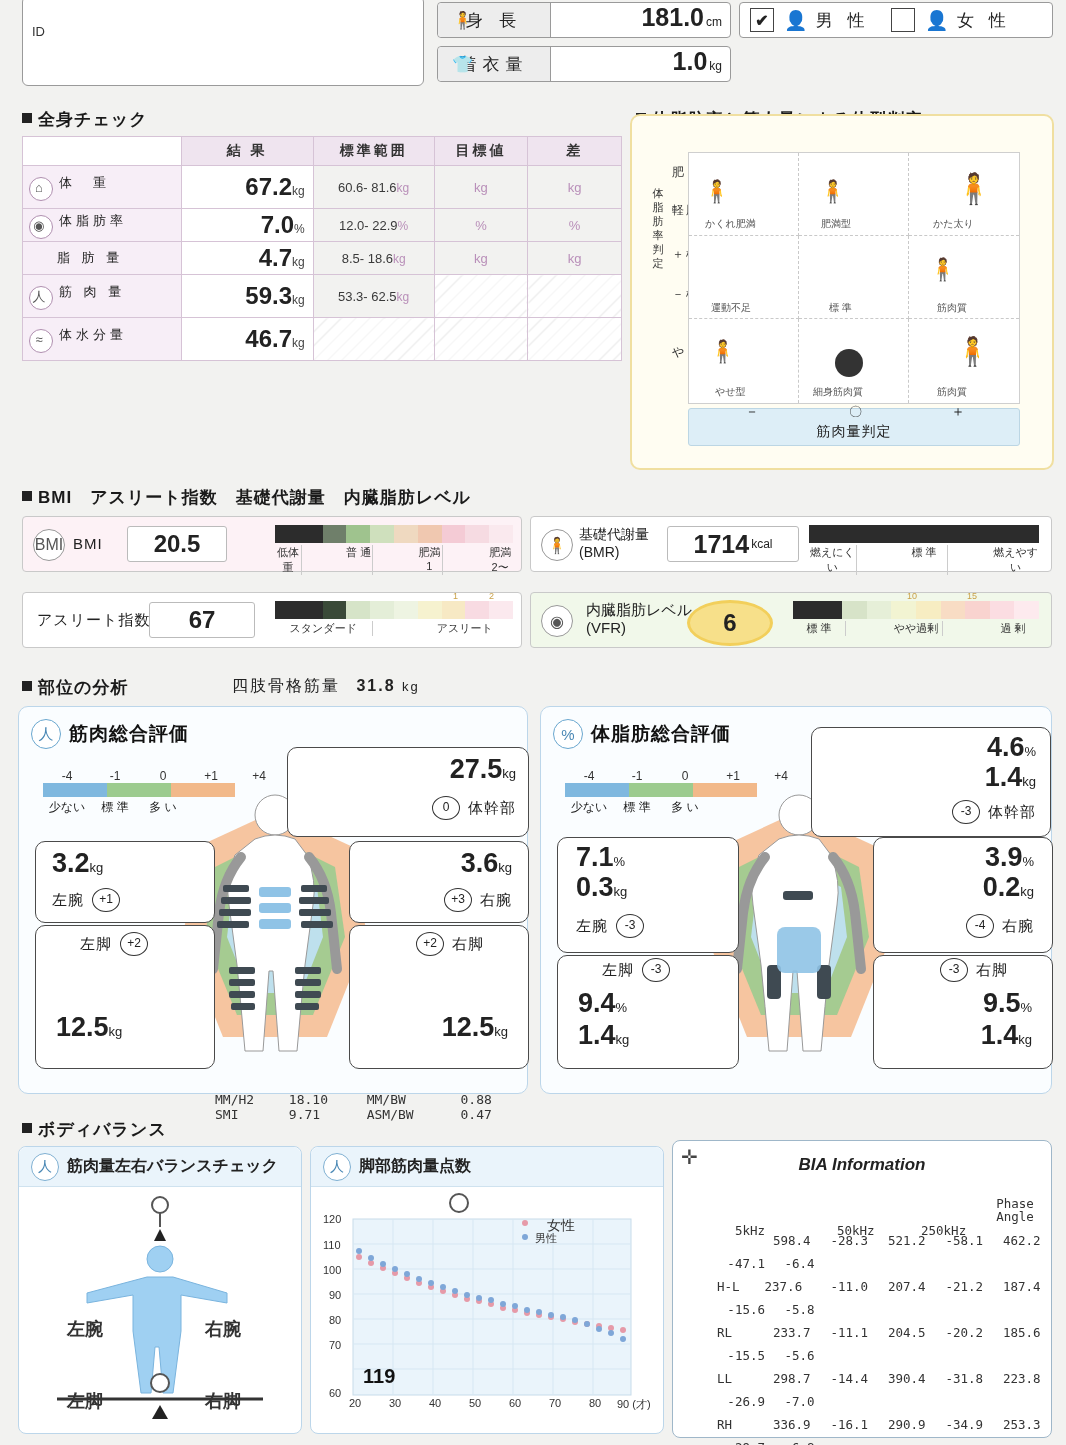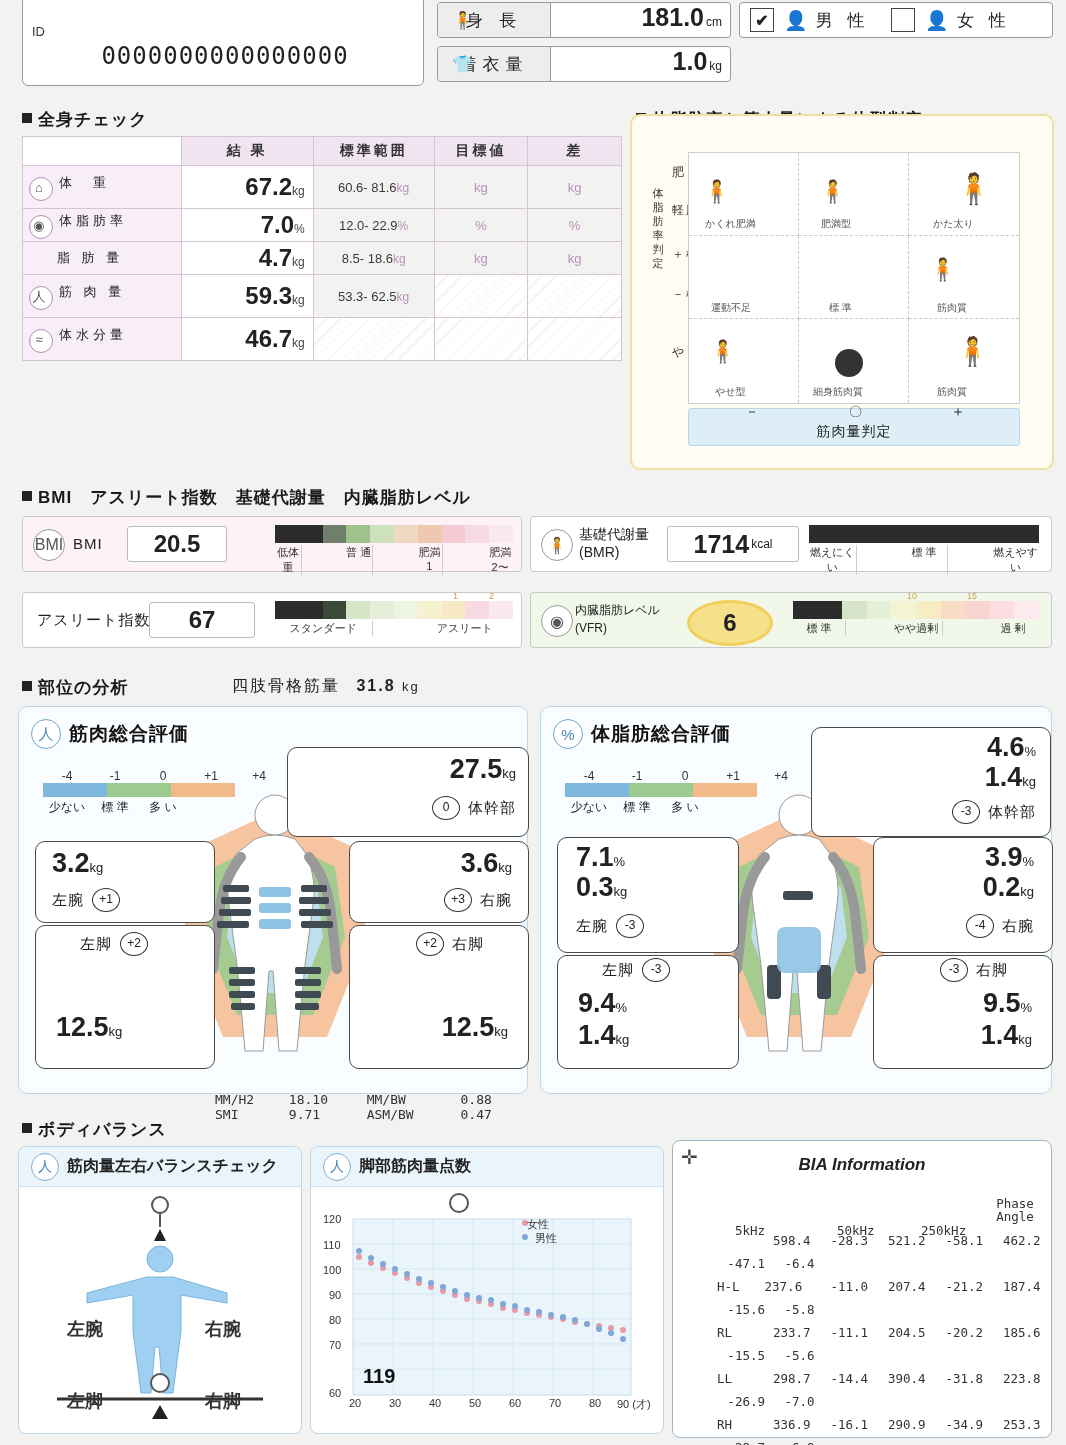--- a/index.html
+++ b/index.html
@@ -101,21 +101,20 @@
   .bia-t{position:absolute;font-family:"DejaVu Sans Mono",monospace;font-size:12.5px;color:#333;}
   .bia-row span{display:inline-block;}
 </style>
 </head>
 <body>
 
 <div class="sheet">
 
   <div class="abs" id="id-box"></div>
   <div class="abs" id="id-label">ID</div>
-  <div class="abs" id="id-value">0000000000000000</div>
 
   <div class="abs hdr-field" id="h-row">
     <div class="hdr-lbl">身 長</div>
     <div class="hicon">🧍</div>
     <div class="hdr-val">
       <span class="num">181.0</span>
       <span class="u">cm</span>
     </div>
   </div>
 
@@ -319,21 +318,21 @@
     </div>
     <div class="scale-lbls" style="left:278px;top:28px;width:230px">
       <span>燃えにくい</span>
       <span>標 準</span>
       <span>燃えやすい</span>
     </div>
   </div>
 
   <div class="abs" id="vfr-box">
     <div class="rw-ic">◉</div>
-    <div style="position:absolute;left:44px;top:8px;font-size:12px;line-height:18px">
+    <div style="position:absolute;left:55px;top:8px;font-size:15px;line-height:18px">
       <div>内臓脂肪レベル</div>
       <div>(VFR)</div>
     </div>
     <div style="position:absolute;left:156px;top:7px;width:80px;height:40px;border-radius:50%;background:#f7e08a;border:3px solid #f2cf5b;display:flex;align-items:center;justify-content:center">
       <span style="font-size:24px;font-weight:bold">6</span>
     </div>
     <div style="position:absolute;left:376px;top:-2px;font-size:9px;color:#caa24a">10</div>
     <div style="position:absolute;left:436px;top:-2px;font-size:9px;color:#caa24a">15</div>
     <div class="scale" style="left:262px;top:8px;width:246px">
       <div style="background:#2c2c2c"></div>
@@ -709,21 +708,21 @@
           <circle cx="252" cy="130" r="3"></circle>
           <circle cx="264" cy="133" r="3"></circle>
           <circle cx="276" cy="137" r="3"></circle>
         <circle cx="288" cy="142" r="3"></circle>
           <circle cx="300" cy="146" r="3"></circle>
           <circle cx="312" cy="152" r="3"></circle>
       </g>
       <circle cx="214" cy="36" r="3" fill="#e69aa8"></circle>
       <circle cx="214" cy="50" r="3" fill="#7fa7d8"></circle>
     </svg>
-    <div style="position:absolute;left:216px;top:70px;font-size:11px;color:#333">女性</div>
+    <div style="position:absolute;left:236px;top:70px;font-size:14px;color:#333">女性</div>
     <div style="position:absolute;left:224px;top:84px;font-size:11px;color:#333">男性</div>
     <div style="position:absolute;left:12px;top:66px;font-size:11px;color:#333">120</div>
     <div style="position:absolute;left:12px;top:92px;font-size:11px;color:#333">110</div>
     <div style="position:absolute;left:12px;top:117px;font-size:11px;color:#333">100</div>
     <div style="position:absolute;left:18px;top:142px;font-size:11px;color:#333">90</div>
     <div style="position:absolute;left:18px;top:167px;font-size:11px;color:#333">80</div>
     <div style="position:absolute;left:18px;top:192px;font-size:11px;color:#333">70</div>
     <div style="position:absolute;left:18px;top:240px;font-size:11px;color:#333">60</div>
     <div style="position:absolute;left:38px;top:250px;font-size:11px;color:#333">20</div>
     <div style="position:absolute;left:78px;top:250px;font-size:11px;color:#333">30</div>

